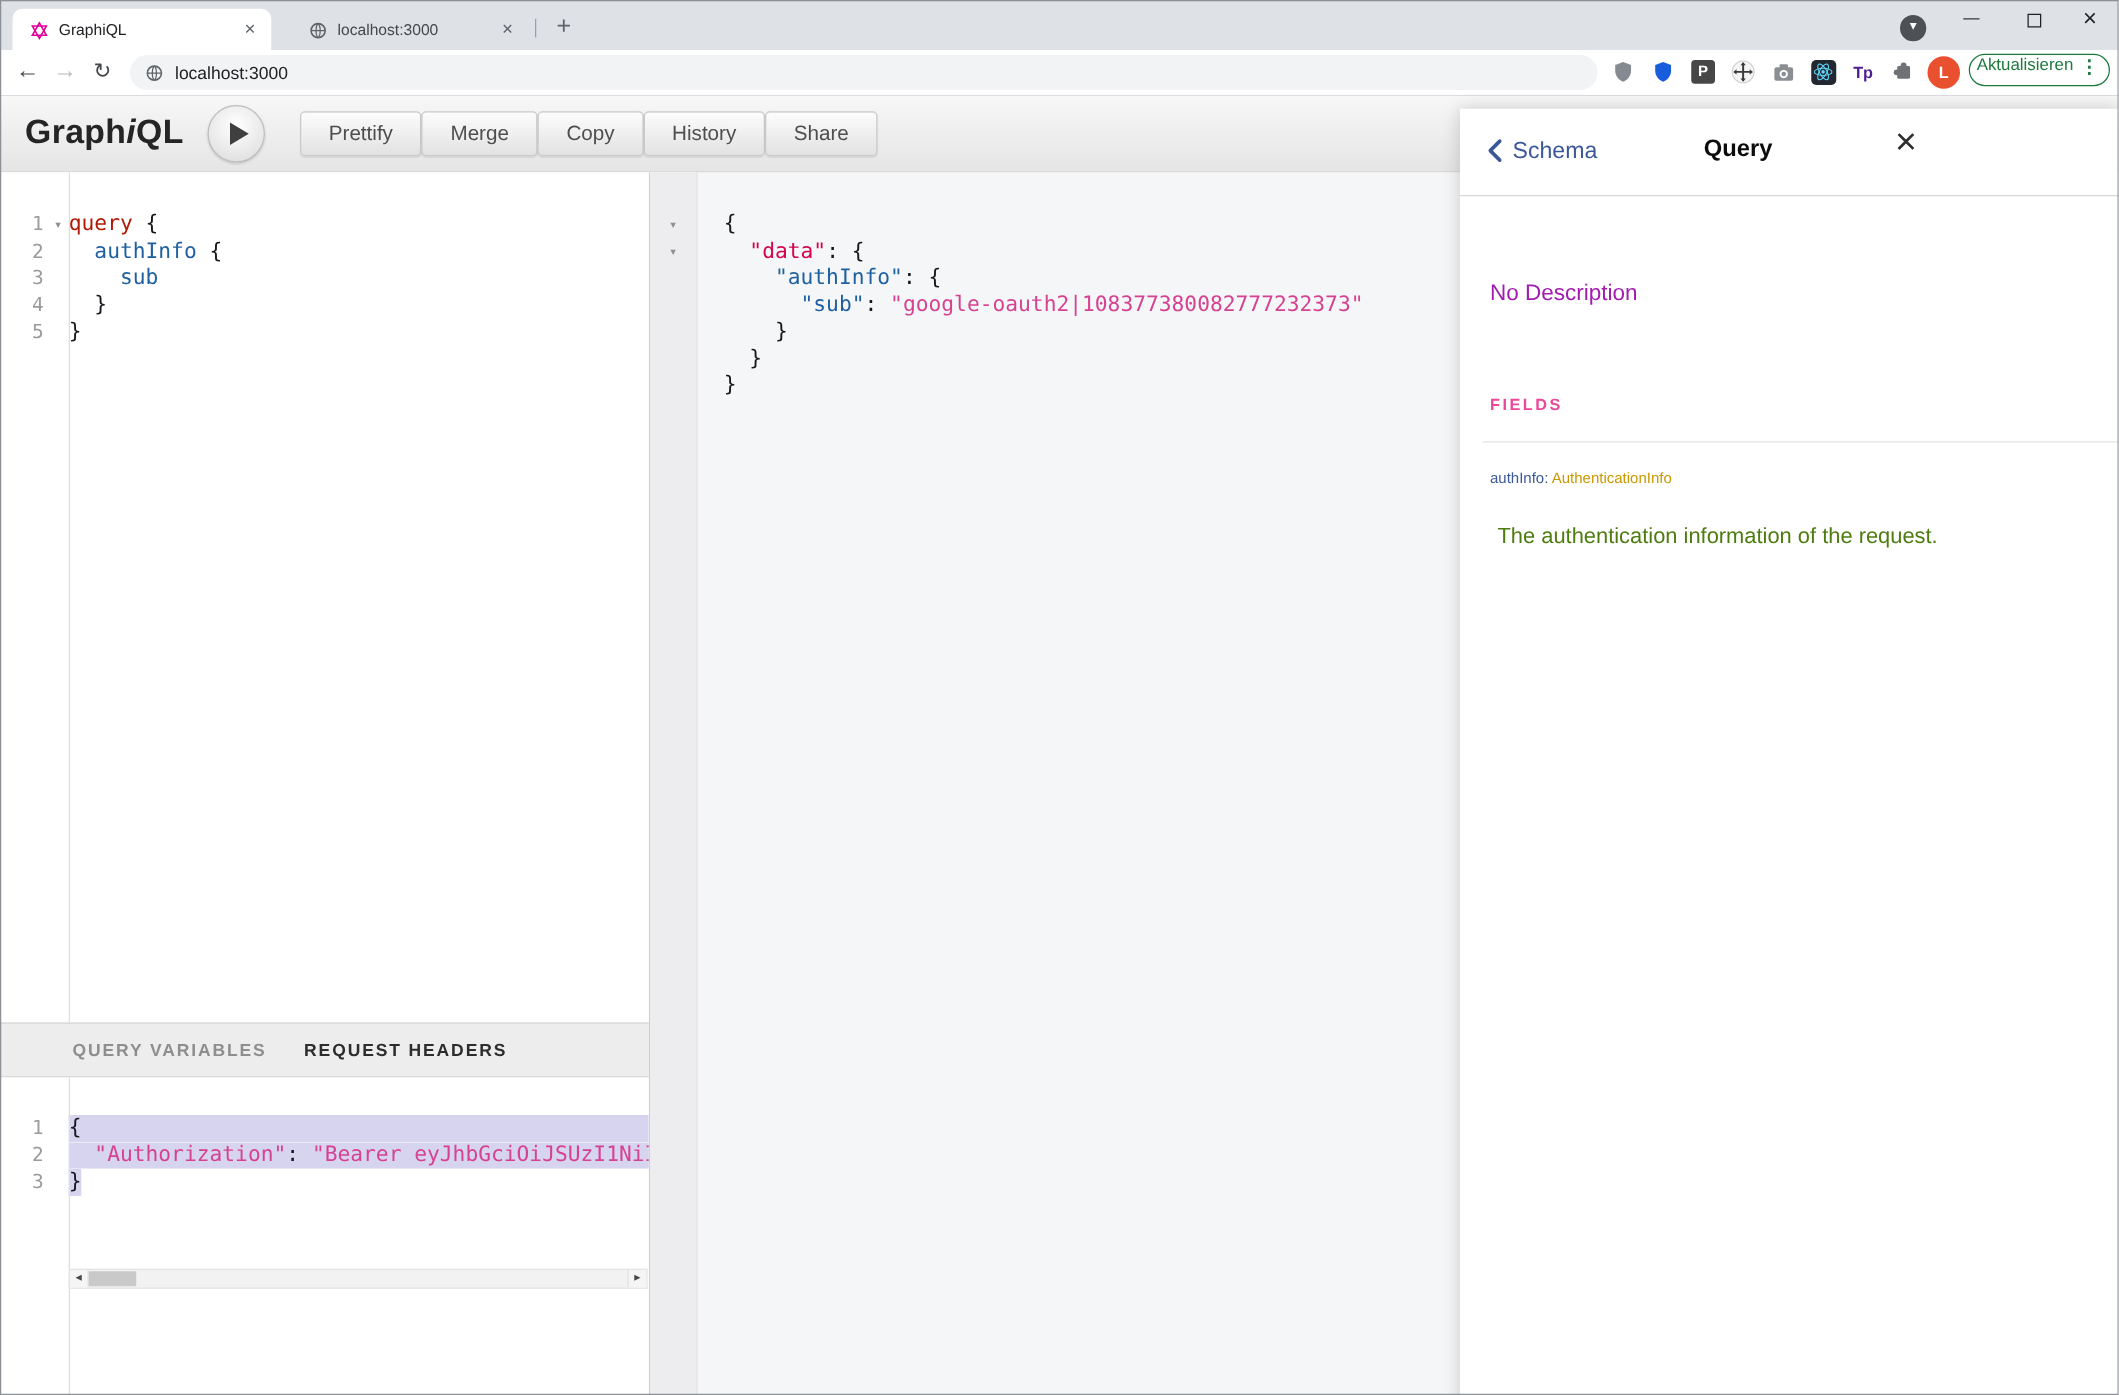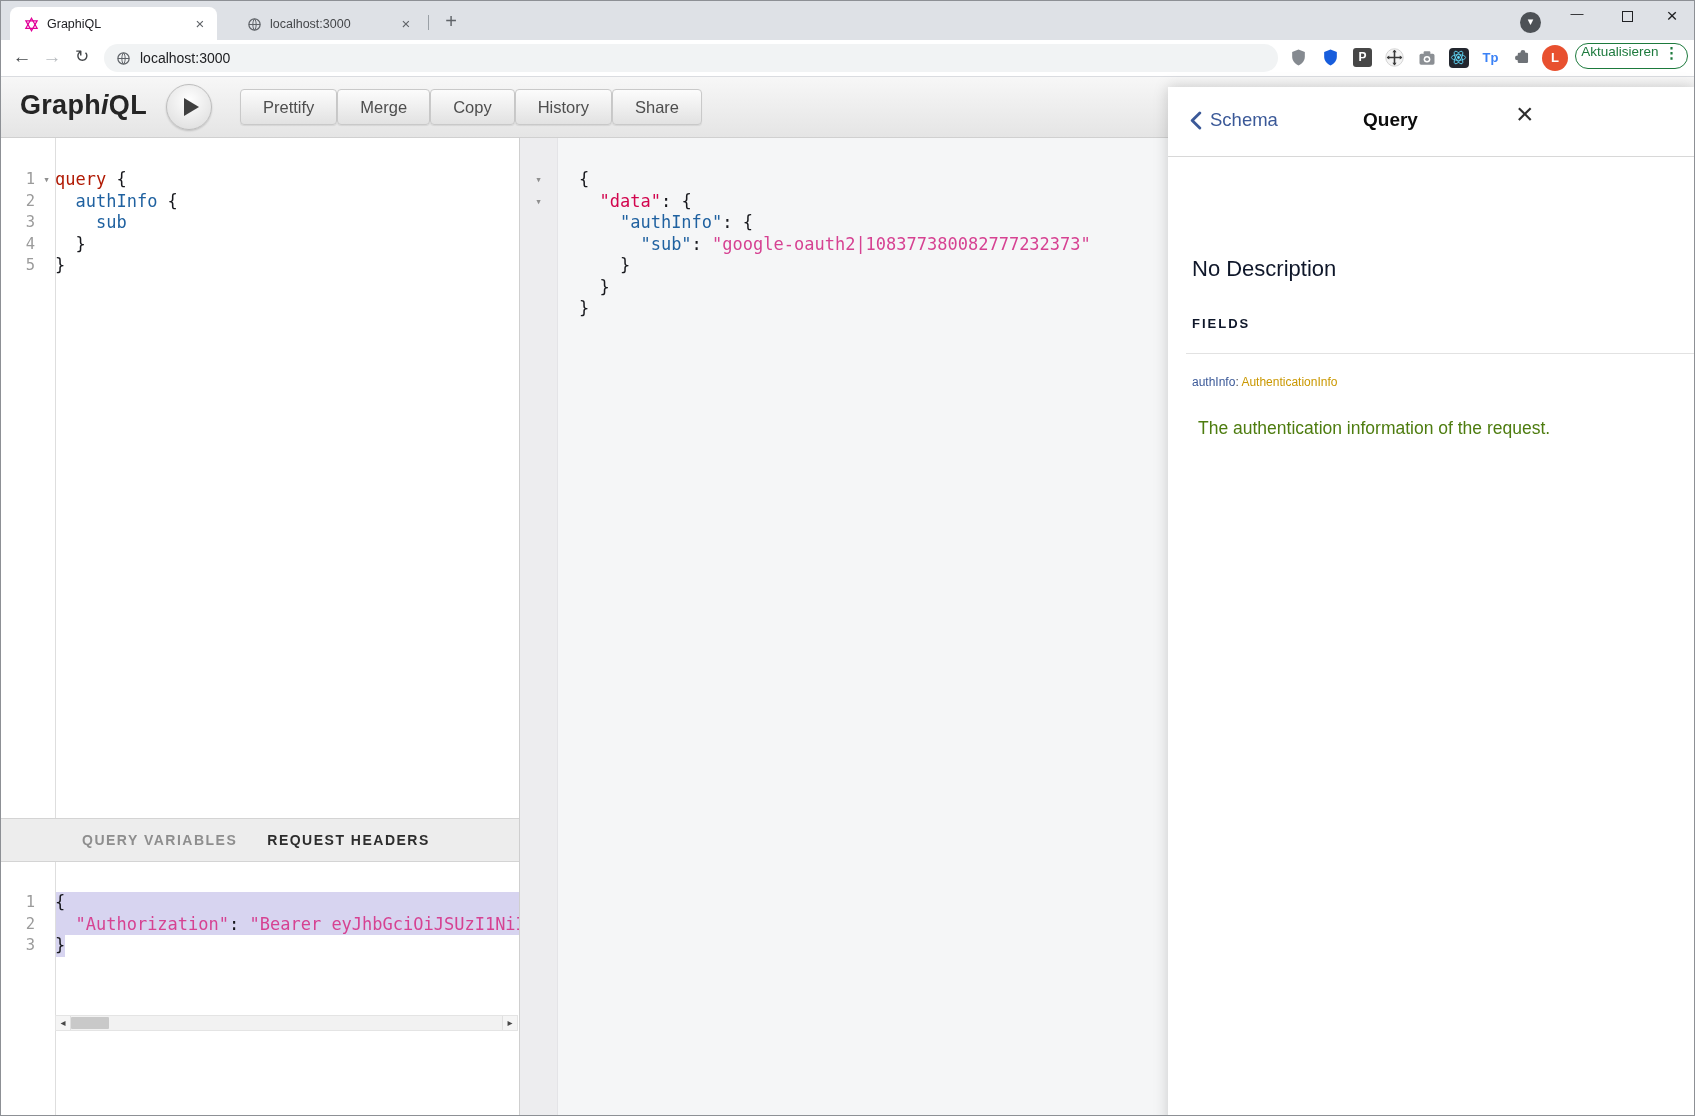--- a/index.html
+++ b/index.html
@@ -55,21 +55,21 @@
   .gbtn-row { position:absolute; left:240px; top:12px; display:flex; }
   .gbtn { height:36px; padding:0 22px; background:linear-gradient(#fcfcfc,#e2e2e2); border:1px solid #c9c9c9;
           border-radius:4px; font-size:16.5px; color:#4e4e4e; line-height:34px; box-shadow:0 1px 1px rgba(0,0,0,.08); }
 
   
   .left-pane { position:absolute; left:0; top:138px; width:520px; height:978px; background:#fff; border-right:1px solid #cfcfcf; }
   #query-editor { position:absolute; left:0; top:0; width:100%; height:680px; padding-top:31px; background:#fff; }
   #query-editor::after, #headers-editor::after { content:''; position:absolute; left:55px; top:0; bottom:0; border-left:1px solid #dedede; }
   .vartabs { position:absolute; left:0; top:680px; width:100%; height:44px; background:#ededed;
              border-top:1px solid #d4d4d4; border-bottom:1px solid #d4d4d4;
-             display:flex; align-items:center; padding-left:82px; gap:30px; }
+             display:flex; align-items:center; padding-left:58px; gap:30px; }
   .vartab { font-size:14px; font-weight:bold; letter-spacing:1.5px; }
   .vartab.inactive { color:#8e8e8e; }
   .vartab.active { color:#2d2d2d; }
   #headers-editor { position:absolute; left:0; top:724px; width:100%; height:254px; padding-top:30px; background:#fff; }
 
   #result-pane { position:absolute; left:520px; top:138px; width:648px; height:978px; background:#f5f6f7; padding-top:31px; }
   #result-pane::before { content:''; position:absolute; left:0; top:0; bottom:0; width:37px; background:#ededef; border-right:1px solid #e4e4e7; }
 
   
   .cmrow { display:flex; height:21.5px; line-height:21.5px; position:relative; overflow:hidden;
@@ -99,22 +99,22 @@
   .doc-panel { position:absolute; left:1168px; top:87px; width:527px; height:1070px; background:#fff;
                box-shadow:0 0 14px rgba(0,0,0,.18); z-index:10; }
   .doc-header { position:absolute; left:0; top:0; width:100%; height:70px; border-bottom:1px solid #d8d8d8; }
   .doc-back { position:absolute; left:22px; top:22px; display:flex; align-items:center; gap:8px;
               color:#3B5998; font-size:18.5px; }
   .doc-title { position:absolute; left:195px; top:22px; font-size:19px; font-weight:bold; color:#0c0c0c; }
   .doc-close { position:absolute; left:348px; top:10px; font-size:30px; font-weight:300; color:#2f2f2f; }
   .doc-search { position:absolute; left:24px; top:70px; right:28px; height:61px; border-bottom:1px solid #d8d8d8;
                 display:flex; align-items:center; gap:11px; }
   .doc-search-text { font-size:19px; color:#a2a2a2; }
-  .doc-nodesc { position:absolute; left:24px; top:137px; font-size:22px; color:#0f172a;margin-top:32px; }
-  .doc-fields { position:absolute; left:24px; top:229px; font-size:13px; font-weight:bold; letter-spacing:2px; color:#0f172a; }
+  .doc-nodesc { position:absolute; left:24px; top:137px; font-size:18px; color:#a21caf; }
+  .doc-fields { position:absolute; left:24px; top:229px; font-size:13px; font-weight:bold; letter-spacing:2px; color:#ec4899; }
   .doc-rule { position:absolute; left:18px; top:266px; right:0; border-top:1px solid #e2e2e2; }
   .doc-field-row { position:absolute; left:24px; top:288px; font-size:12px; }
   .doc-field-name { color:#3B5998; }
   .doc-field-colon { color:#555; }
   .doc-field-type { color:#CA9800; }
   .doc-field-desc { position:absolute; left:30px; top:331px; font-size:17.5px; color:#4d7c0f; }
 </style>
 </head>
 <body>
 
@@ -187,21 +187,21 @@
     <span class="react-box">
       <svg width="17" height="17" viewBox="0 0 24 24">
         <circle cx="12" cy="12" r="2" fill="#61dafb"></circle>
         <ellipse cx="12" cy="12" rx="10" ry="4" fill="none" stroke="#61dafb" stroke-width="1.2"></ellipse>
         <ellipse cx="12" cy="12" rx="10" ry="4" fill="none" stroke="#61dafb" stroke-width="1.2" transform="rotate(60 12 12)"></ellipse>
         <ellipse cx="12" cy="12" rx="10" ry="4" fill="none" stroke="#61dafb" stroke-width="1.2" transform="rotate(120 12 12)"></ellipse>
       </svg>
     </span>
   </div>
   <div class="ext" style="left:1480px">
-    <span class="ext-letter" style="color:#3b82f6">Tp</span>
+    <span class="ext-letter" style="color:#4c1d95">Tp</span>
   </div>
   <div class="ext" style="left:1512px">
     <svg width="19" height="19" viewBox="0 0 24 24" fill="#6e7277">
       <rect x="6" y="6" width="13" height="13" rx="1.5"></rect>
       <circle cx="12.5" cy="5.5" r="3"></circle>
         <circle cx="5.5" cy="12.5" r="3"></circle>
     </svg>
   </div>
   <div class="avatar">L</div>
   <div class="update-pill">

